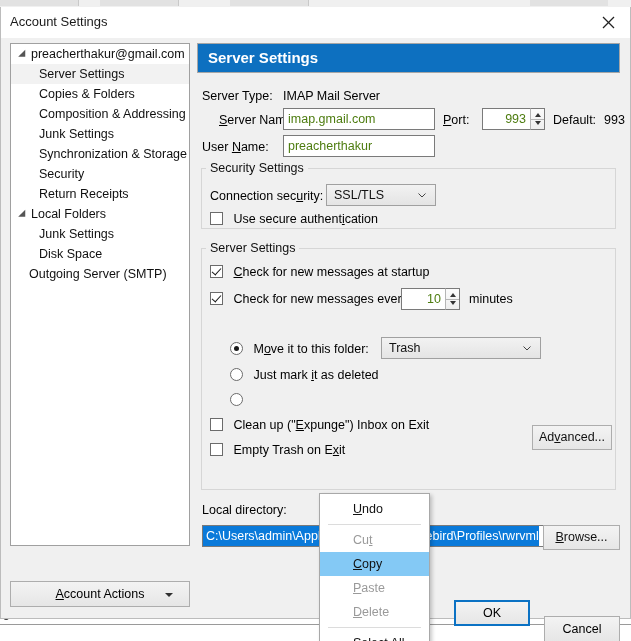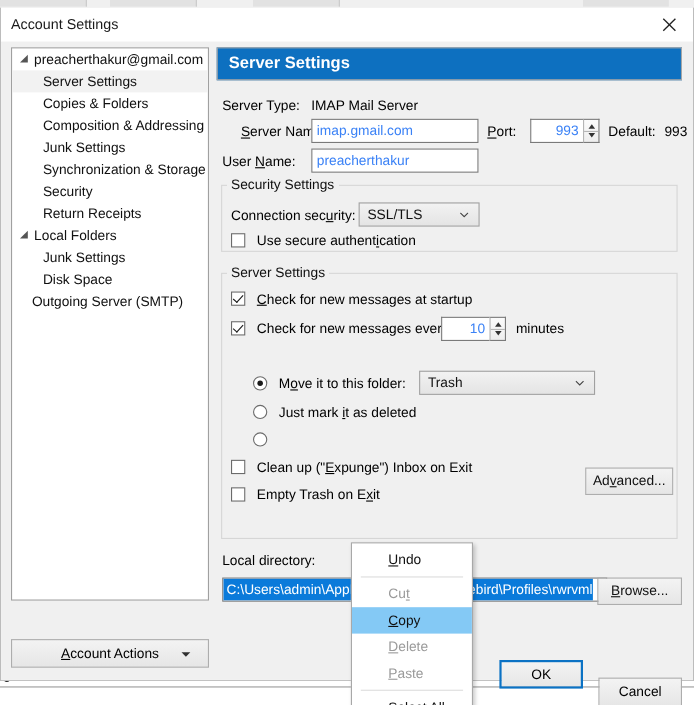--- a/index.html
+++ b/index.html
@@ -205,21 +205,21 @@
   .row { position: absolute; font-size: 12.5px; white-space: nowrap; }
 
   input.txt {
     font-family: "Liberation Sans", sans-serif;
     font-size: 12.5px;
     border: 1px solid #7a7a7a;
     background: #ffffff;
     padding: 1px 4px;
     box-sizing: border-box;
     height: 22px;
-    color: #3b82f6;
+    color: #4d7c0f;
     outline: none;
   }
   input.num {
     text-align: right;
     border-right: none;
   }
   .spinner {
     display: inline-block;
     width: 15px;
     height: 22px;
@@ -604,19 +604,19 @@
       <div class="cancel-btn">Cancel</div>
 
     </div>
   </div>
 
   <div class="ctxmenu">
     <div class="mi"><span></span><span class="u">U</span><span>ndo</span></div>
     <div class="msep"></div>
     <div class="mi disabled"><span>Cu</span><span class="u">t</span><span></span></div>
     <div class="mi hl"><span></span><span class="u">C</span><span>opy</span></div>
+    <div class="mi disabled"><span></span><span class="u">P</span><span>aste</span></div>
     <div class="mi disabled"><span></span><span class="u">D</span><span>elete</span></div>
-    <div class="mi disabled"><span></span><span class="u">P</span><span>aste</span></div>
     <div class="msep"></div>
     <div class="mi"><span>Select </span><span class="u">A</span><span>ll</span></div>
   </div>
 
 </div>
 
 </body></html>

